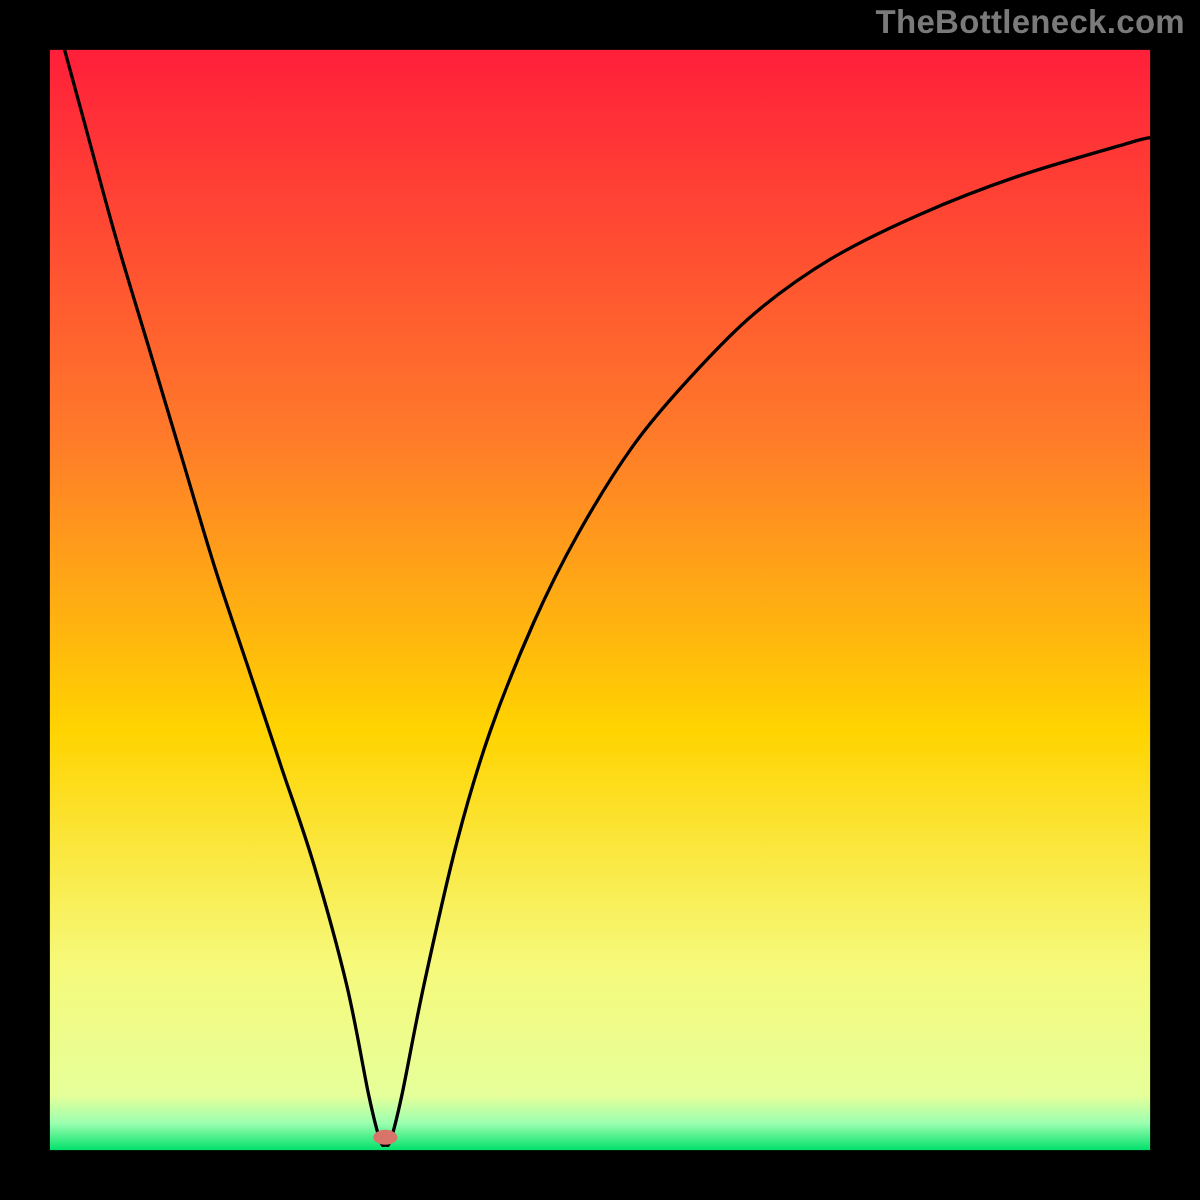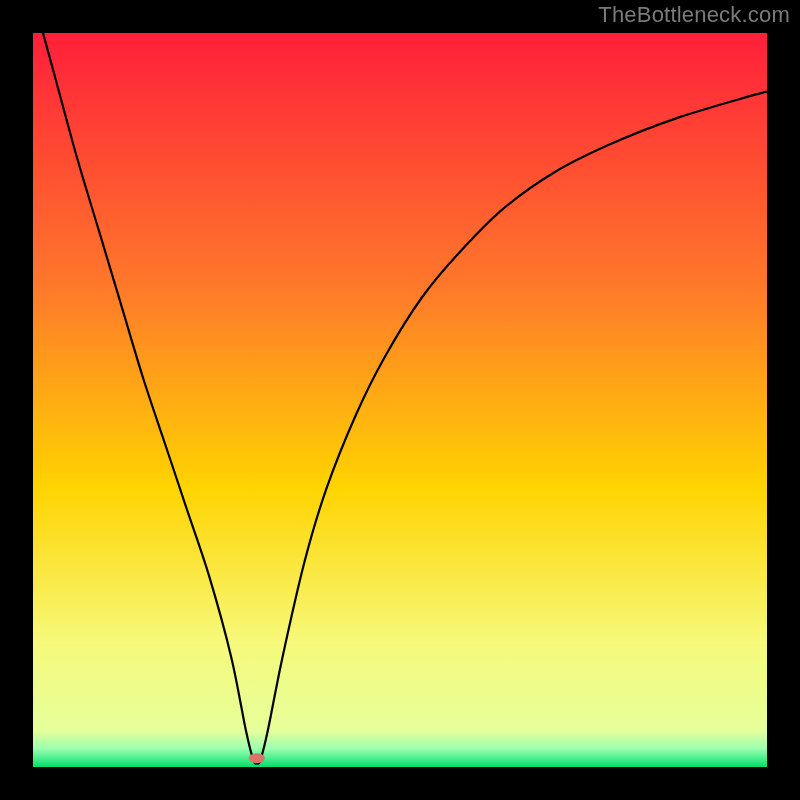--- a/index.html
+++ b/index.html
@@ -24,21 +24,21 @@
     width: 734px;
     height: 734px;
     overflow: hidden;
   }
   .watermark {
     position: absolute;
     top: 2px;
     right: 10px;
     color: #7a7a7a;
     font-size: 22px;
-    font-weight: 400;
+    font-weight: 700;
     letter-spacing: 0.2px;
     user-select: none;
   }
   svg {
     display: block;
   }
 </style>
 </head>
 <body>
 

